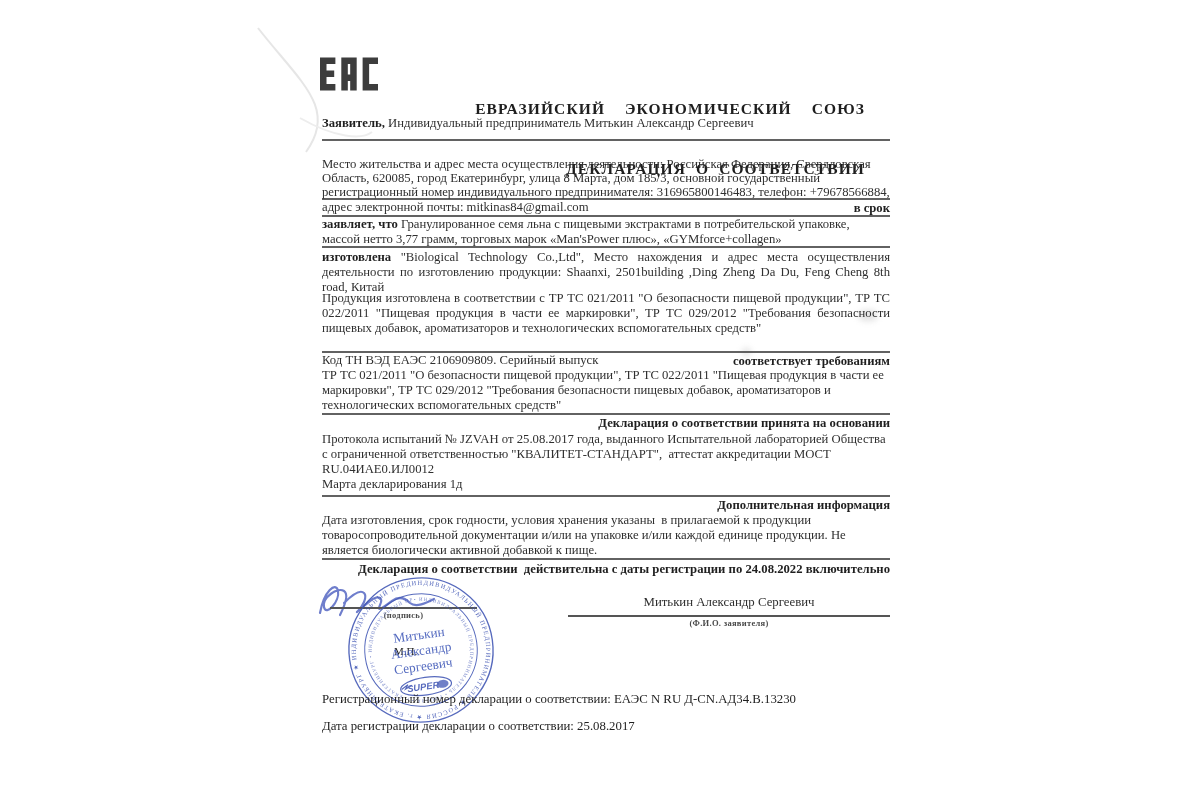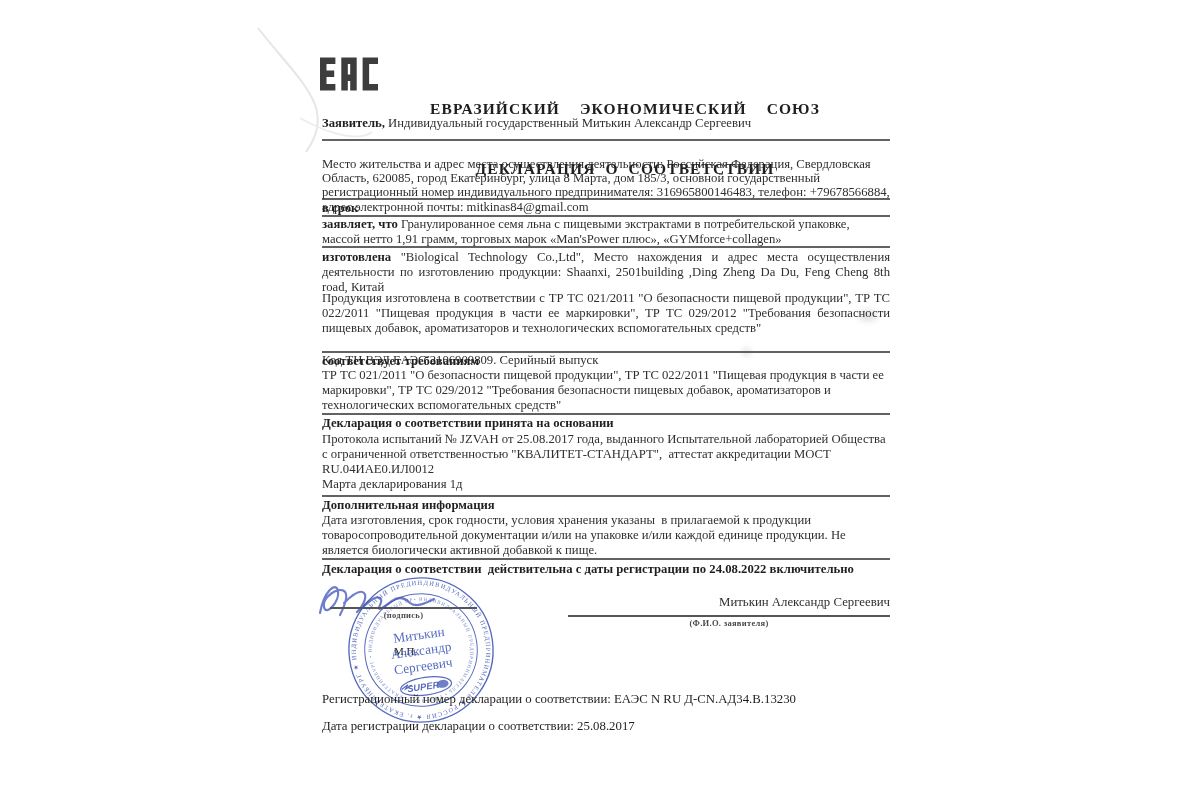--- a/index.html
+++ b/index.html
@@ -4,28 +4,28 @@
 <style>
   html,body{margin:0;padding:0;}
   body{
     width:1200px;height:800px;position:relative;overflow:hidden;
     background:#ffffff;
     font-family:"Liberation Serif", serif;
     color:#2e2e2e;
   }
   .abs{position:absolute;}
   .block{position:absolute;left:322px;width:568px;font-size:12.7px;line-height:14.8px;color:#2f2f2f;}
-  .bold{font-weight:bold;color:#1f1f1f;}
+  .bold{font-weight:bold;color:#1f1f1f;text-align:right;}
   .just{text-align:justify;}
   .pre{white-space:pre-wrap;}
   .rule{position:absolute;height:2px;background:#474747;opacity:.85;}
   .sigrule{position:absolute;height:1.5px;background:#555;}
   .caption{position:absolute;font-size:8.5px;color:#4a4a4a;text-align:center;letter-spacing:.3px;font-weight:bold;}
   .title{
-    position:absolute;left:385px;top:59px;width:480px;text-align:center;
+    position:absolute;left:385px;top:59px;width:480px;text-align:right;
     font-weight:bold;font-size:15.5px;line-height:20px;letter-spacing:1.1px;word-spacing:5px;
     color:#1e1e1e;white-space:pre-wrap;
   }
   .footline{position:absolute;left:322px;width:568px;font-size:12.8px;font-weight:normal;color:#1f1f1f;}
   .smudge{position:absolute;background:#bdbdbd;border-radius:50%;filter:blur(3px);opacity:.45;}
   .mp{position:absolute;left:394px;top:645px;font-size:11px;color:#1c1c1c;}
 </style>
 </head>
 <body>
 
@@ -42,30 +42,30 @@
     <path fill-rule="evenodd" d="M36,0 H62 V56 H51 V40 H47 V56 H36 Z M47,11 H51 V29 H47 Z"></path>
     <path d="M72,0 H98 V11 H83 V45 H98 V56 H72 Z"></path>
   </g>
 </svg>
 
 <div class="title">
   <div>ЕВРАЗИЙСКИЙ  ЭКОНОМИЧЕСКИЙ  СОЮЗ</div>
   <div>ДЕКЛАРАЦИЯ О СООТВЕТСТВИИ</div>
 </div>
 
-<div class="block" style="top:116px"><span class="bold">Заявитель,</span> <span>Индивидуальный государственный Митькин Александр Сергеевич</span></div>
+<div class="block" style="top:116px"><span class="bold">Заявитель,</span> <span>Индивидуальный предприниматель Митькин Александр Сергеевич</span></div>
 <div class="rule" style="left:322px;top:139px;width:568px"></div>
 
 <div class="block" style="top:157px;line-height:14.2px">Место жительства и адрес места осуществления деятельности: Российская Федерация, Свердловская Область, 620085, город Екатеринбург,  улица 8 Марта,  дом 185/3, основной государственный регистрационный номер индивидуального предпринимателя: 316965800146483,  телефон: +79678566884, адрес электронной почты: mitkinas84@gmail.com</div>
 <div class="rule" style="left:322px;top:198px;width:568px"></div>
 
 <div class="block bold" style="top:201px">в срок</div>
 <div class="rule" style="left:322px;top:215px;width:568px"></div>
 
-<div class="block" style="top:217px;line-height:14.5px"><span class="bold">заявляет, что</span> <span>Гранулированное семя льна с пищевыми экстрактами в потребительской упаковке, массой нетто 1,91 грамм,  торговых марок «Man'sPower плюс»,  «GYMforce+collagen»</span></div>
+<div class="block" style="top:217px;line-height:14.5px"><span class="bold">заявляет, что</span> <span>Гранулированное семя льна с пищевыми экстрактами в потребительской упаковке, массой нетто 3,77 грамм,  торговых марок «Man'sPower плюс»,  «GYMforce+collagen»</span></div>
 <div class="rule" style="left:322px;top:246px;width:568px"></div>
 
 <div class="block just" style="top:250px;line-height:14.9px"><span class="bold">изготовлена</span> <span>"Biological Technology Co.,Ltd", Место нахождения и адрес места осуществления деятельности по изготовлению продукции: Shaanxi, 2501building ,Ding Zheng Da Du, Feng Cheng 8th road, Китай</span></div>
 
 <div class="block just" style="top:291px;line-height:14.9px">Продукция изготовлена в соответствии с ТР ТС 021/2011 "О безопасности пищевой продукции", ТР ТС 022/2011 "Пищевая продукция в части ее маркировки", ТР ТС 029/2012 "Требования безопасности пищевых добавок, ароматизаторов и технологических вспомогательных средств"</div>
 <div class="block" style="top:353px">Код ТН ВЭД ЕАЭС 2106909809. Серийный выпуск</div>
 <div class="rule" style="left:322px;top:351px;width:568px"></div>
 
 <div class="block bold" style="top:354px">соответствует требованиям</div>
 <div class="block" style="top:366px;padding-top:2px">ТР ТС 021/2011 "О безопасности пищевой продукции", ТР ТС 022/2011 "Пищевая продукция в части ее маркировки", ТР ТС 029/2012 "Требования безопасности пищевых добавок, ароматизаторов и технологических вспомогательных средств"</div>
@@ -108,18 +108,18 @@
     <text x="75" y="64" font-size="13.5">Митькин</text>
     <text x="75" y="80" font-size="13.5">Александр</text>
     <text x="75" y="96" font-size="13.5">Сергеевич</text>
   </g>
   <ellipse cx="75" cy="112" rx="26" ry="9" fill="none" stroke="#4056b4" stroke-width="1.2"></ellipse>
   <text x="72" y="115.5" font-size="9.5" font-style="italic" font-weight="bold" fill="#4056b4" text-anchor="middle" font-family="Liberation Sans, sans-serif">SUPER</text>
   <ellipse cx="92" cy="112" rx="6" ry="4" fill="#4056b4" opacity="0.85"></ellipse>
   <path d="M50,112 l7,-4 -3,4 7,-3" stroke="#4056b4" stroke-width="1.2" fill="none"></path>
 </svg>
 
-<div class="abs" style="left:568px;top:595px;width:322px;text-align:right;font-size:12.8px">Митькин Александр Сергеевич</div>
+<div class="abs" style="left:568px;top:595px;width:322px;text-align:center;font-size:12.8px">Митькин Александр Сергеевич</div>
 <div class="sigrule" style="left:568px;top:615px;width:322px"></div>
 <div class="caption" style="left:568px;top:618px;width:322px">(Ф.И.О. заявителя)</div>
 
 <div class="footline" style="top:692px">Регистрационный номер декларации о соответствии: ЕАЭС N RU Д-CN.АД34.В.13230</div>
 <div class="footline" style="top:719px">Дата регистрации декларации о соответствии: 25.08.2017</div>
 
 </body></html>

